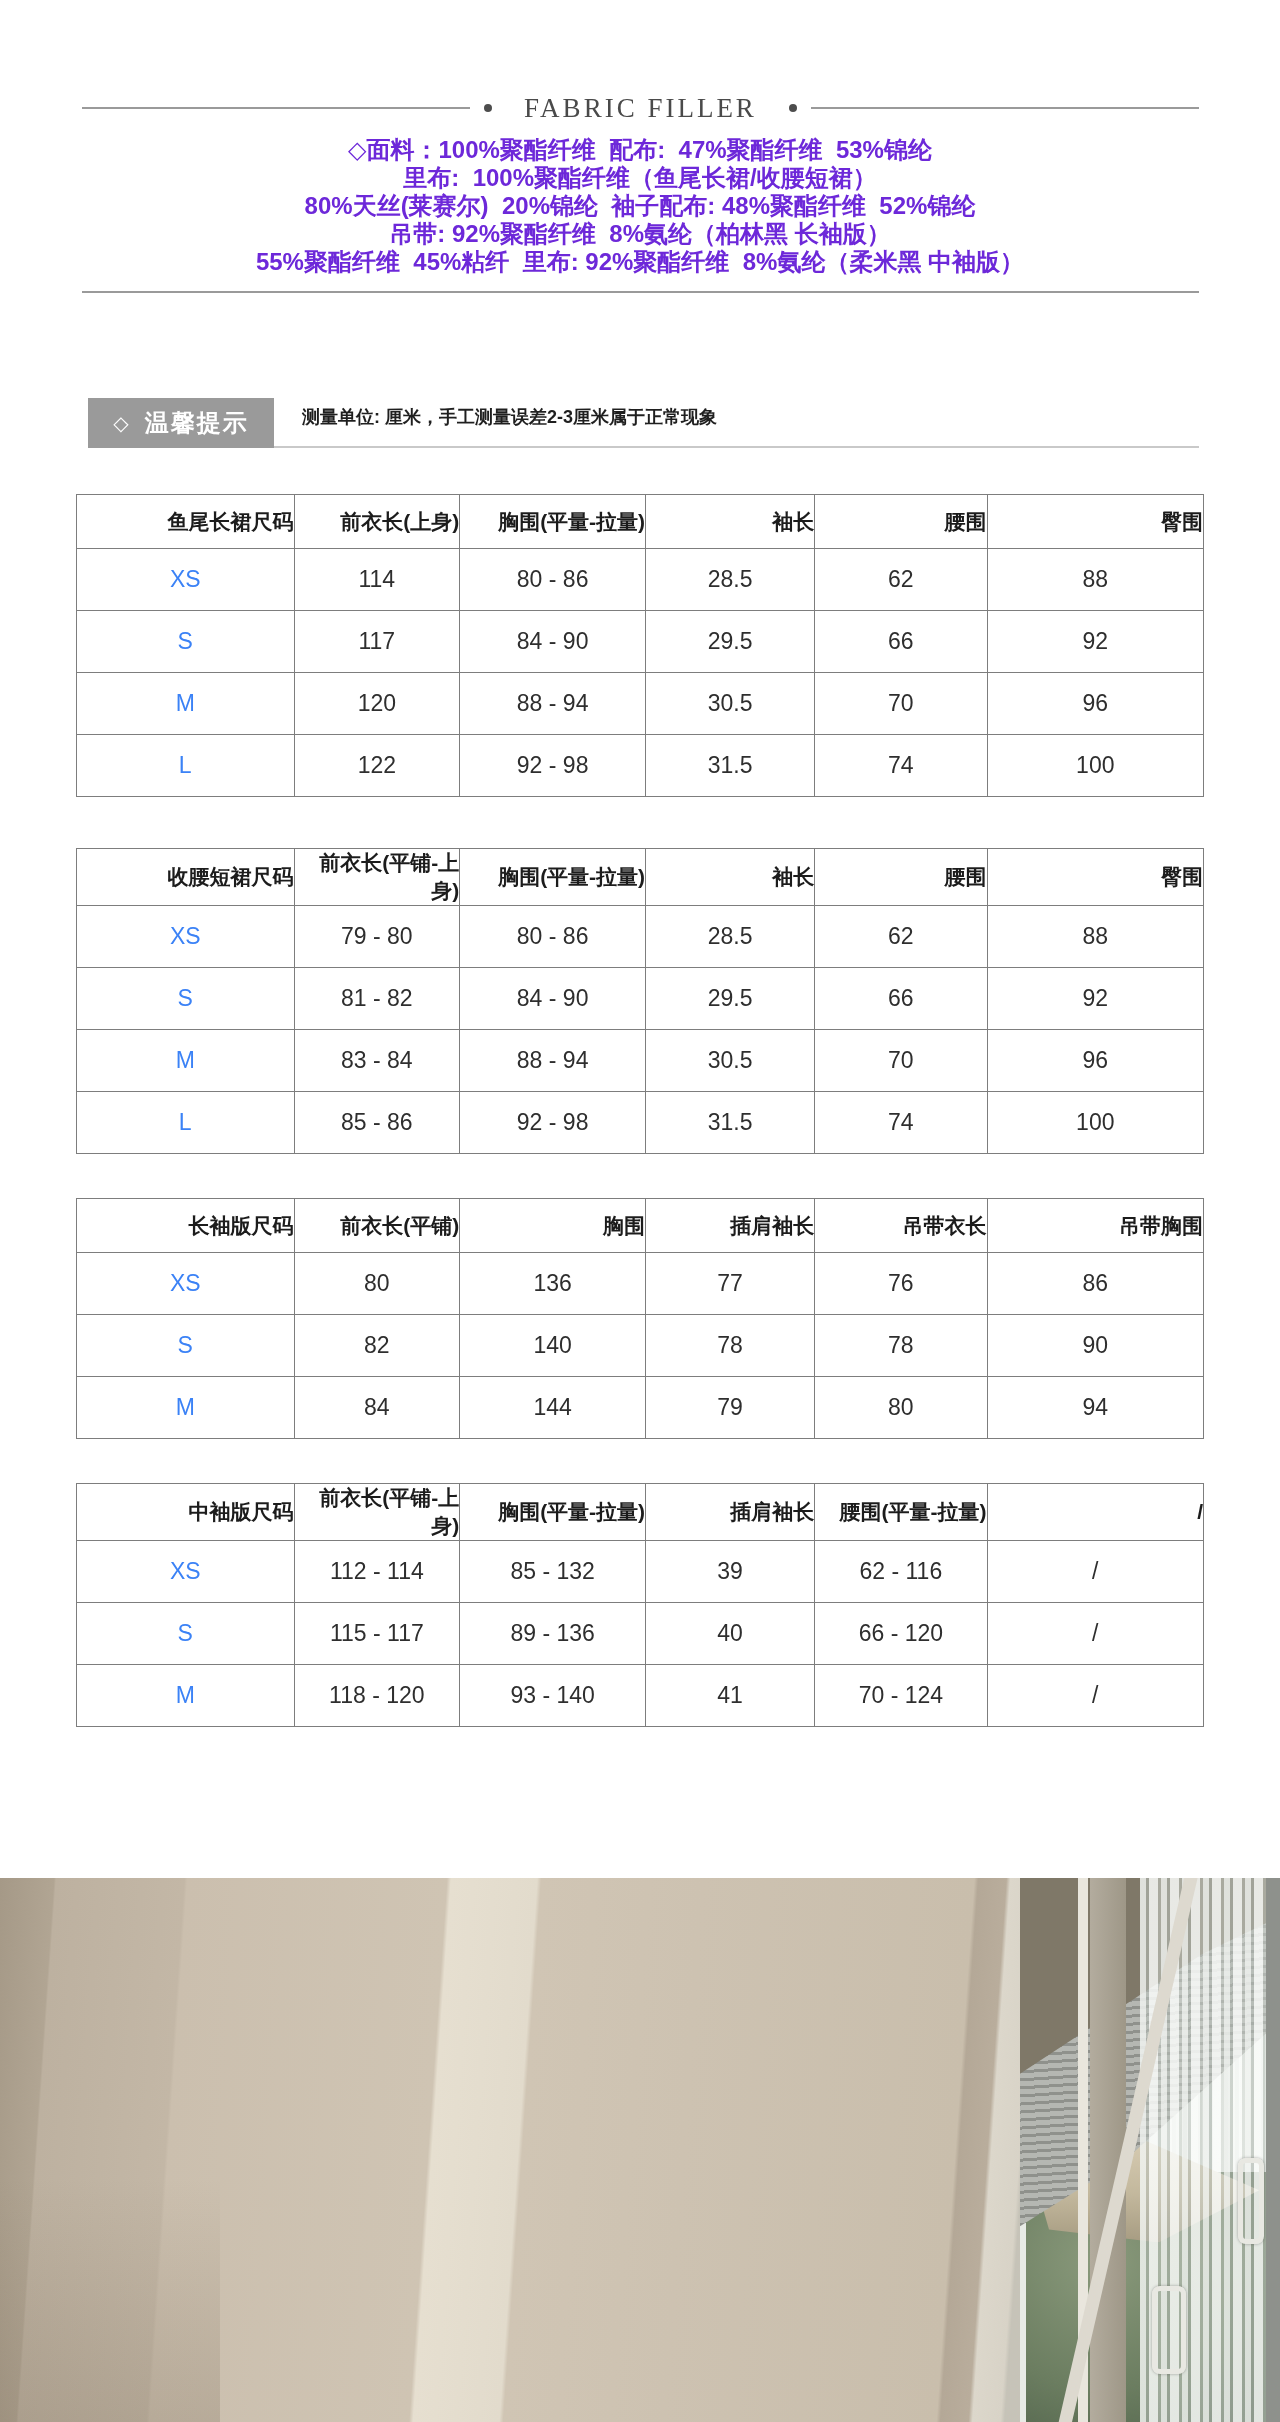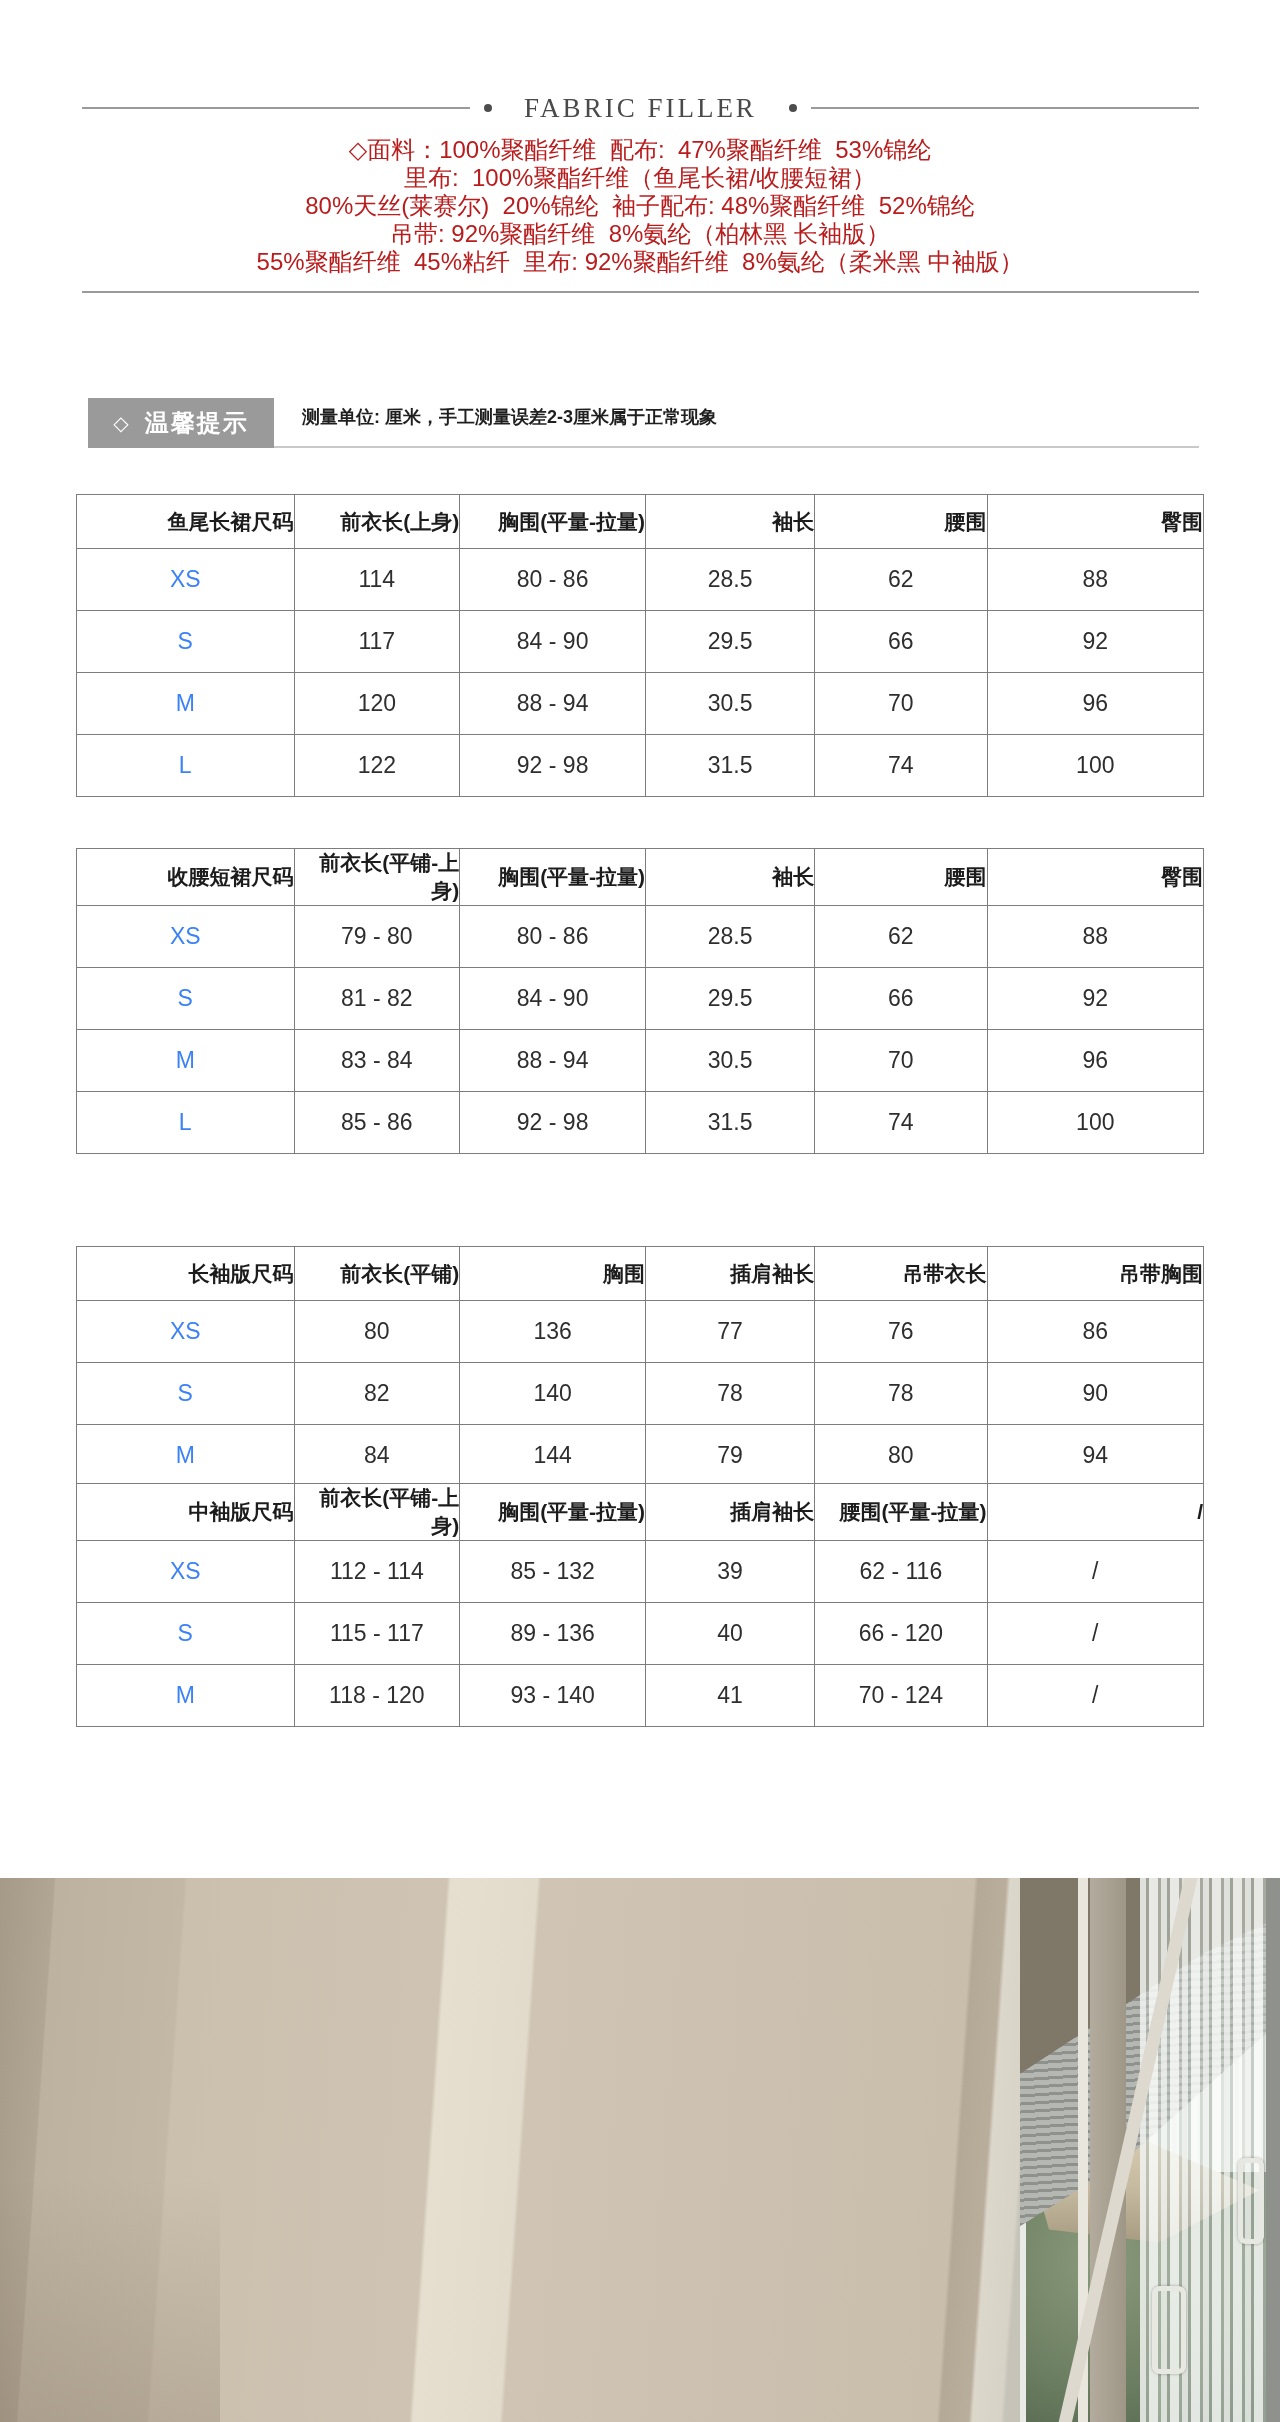--- a/index.html
+++ b/index.html
@@ -9,21 +9,21 @@
   
   .fabric-header{position:absolute;top:88px;left:82px;width:1117px;height:40px;
                  display:flex;align-items:center;}
   .fh-line{flex:1;height:2px;background:#9a9a9a;}
   .fh-dot{width:8px;height:8px;border-radius:50%;background:#4d4d4d;margin:0 14px;flex:none;}
   .fh-title{font-family:"Liberation Serif","DejaVu Serif",serif;font-size:27px;color:#4a4a4a;
             letter-spacing:3px;margin:0 18px;white-space:nowrap;}
 
   
   .fabric-text{position:absolute;top:136px;left:0;width:1280px;text-align:center;}
-  .fabric-text div{font-size:24px;font-weight:400;line-height:28px;color:#b91c1c;white-space:pre;}
+  .fabric-text div{font-size:24px;font-weight:700;line-height:28px;color:#6d28d9;white-space:pre;}
 
   .rule{position:absolute;left:82px;width:1117px;height:2px;background:#9a9a9a;}
   .rule-1{top:291px;}
 
   
   .size-rule{position:absolute;top:446px;left:88px;width:1111px;height:2px;background:#c9c9c9;}
   .size-badge{position:absolute;top:398px;left:88px;width:186px;height:50px;background:#9a9a9a;
               display:flex;align-items:center;justify-content:center;gap:16px;}
   .size-badge .diamond{color:#fff;font-size:20px;line-height:1;}
   .size-badge .label{color:#fff;font-size:24px;font-weight:700;letter-spacing:2px;}
@@ -32,21 +32,21 @@
   
   table.size-table{position:absolute;left:76px;width:1128px;border-collapse:collapse;
                    table-layout:fixed;background:#fff;}
   table.size-table th,table.size-table td{border:1px solid #7d7d7d;text-align:center;
                    vertical-align:middle;padding:0;}
   table.size-table th{height:53px;font-size:21px;font-weight:700;color:#1c1c1c;text-align:right;}
   table.size-table td{height:61px;font-size:23px;font-weight:400;color:#2e2e2e;}
   table.size-table td.size-cell{color:#3b82f6;}
   col.c0{width:19.3%;} col.c1{width:14.7%;} col.c2{width:16.5%;}
   col.c3{width:15.0%;} col.c4{width:15.3%;} col.c5{width:19.2%;}
-  .t1{top:494px;} .t2{top:848px;} .t3{top:1198px;margin-top:48px;} .t4{top:1483px;}
+  .t1{top:494px;} .t2{top:848px;} .t3{top:1198px;} .t4{top:1483px;}
 
   
   .warning-band{position:absolute;top:1762px;left:0;width:1280px;height:53px;background:#efefef;
                 display:flex;align-items:center;justify-content:center;}
   .warning-band span{color:#cc2f2e;font-size:26px;font-weight:600;letter-spacing:1px;}
 
   
   .photo{position:absolute;top:1878px;left:0;width:1280px;height:544px;overflow:hidden;
          background:linear-gradient(94deg,
            #a59987 0px,#b1a593 54px,

